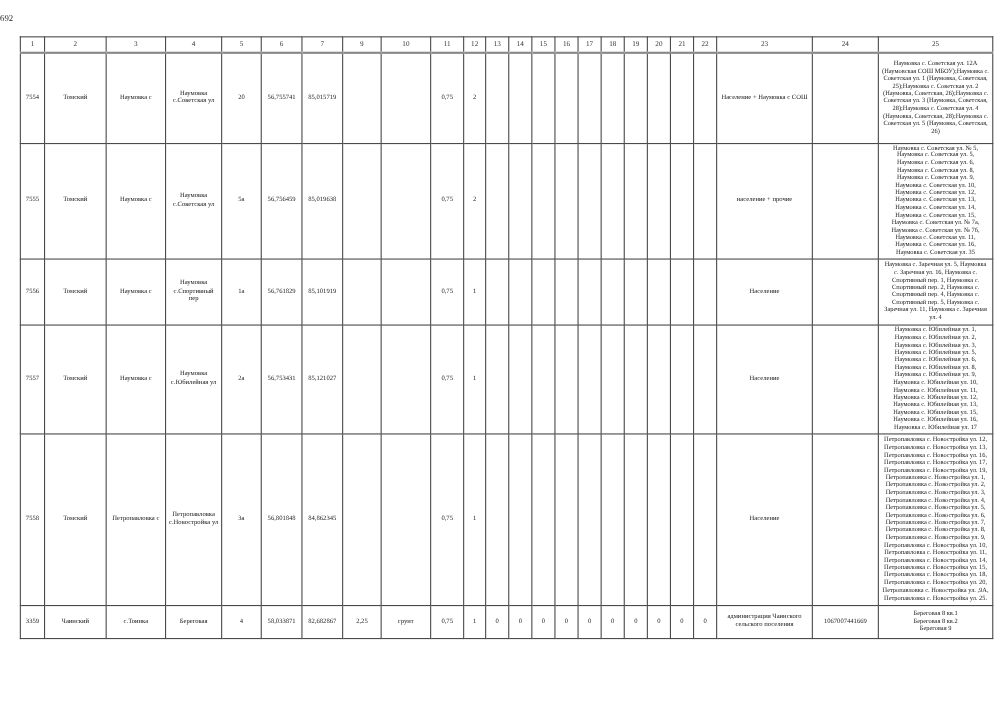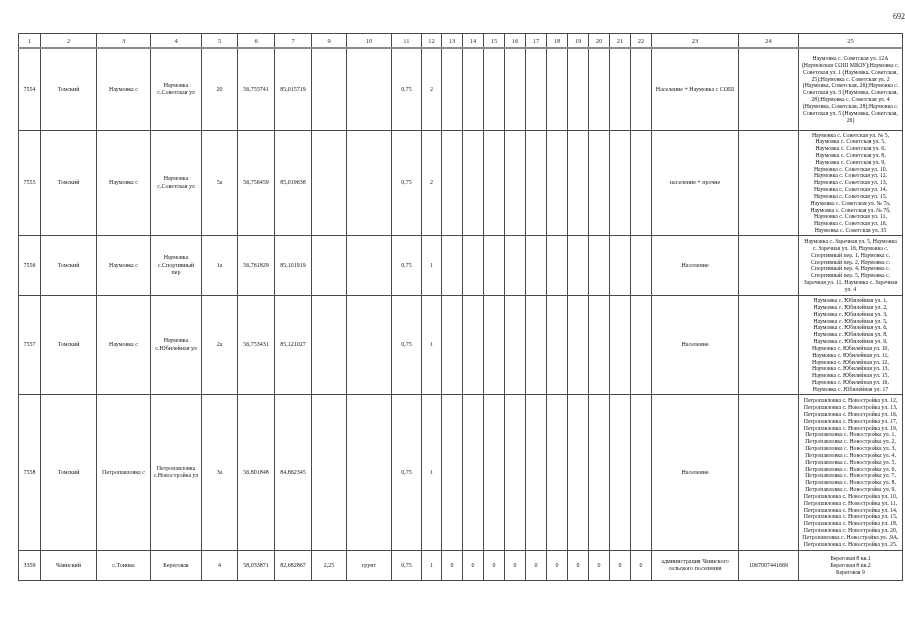--- a/index.html
+++ b/index.html
@@ -1,18 +1,18 @@
 <!DOCTYPE html>
 <html><head>
 <meta charset="utf-8">
 <style>
   html,body{margin:0;padding:0;background:#ffffff;}
   body{width:905px;height:640px;position:relative;overflow:hidden;
        font-family:"Liberation Serif","DejaVu Serif",serif;color:#1a1a1a;}
-  .page-num{position:absolute;top:12px;left:0;width:905px;text-align:right;
+  .page-num{position:absolute;top:12px;left:0;width:905px;text-align:left;
        font-size:8px;color:#222;}
   .tbl-wrap{position:absolute;top:33px;left:18px;width:873px;}
   table{border-collapse:collapse;table-layout:fixed;width:873px;}
   th,td{border:1px solid #4a4a4a;overflow:hidden;text-align:center;
        vertical-align:middle;padding:1px 2px;font-weight:normal;}
   thead th{font-size:6.5px;height:11px;border-bottom:2px solid #8a8a8a;color:#333;}
   td{font-size:6px;line-height:1.25;}
   td.addr{white-space:pre-line;font-size:5.8px;line-height:1.18;}
   
   tbody tr:nth-child(1){height:82px;}

